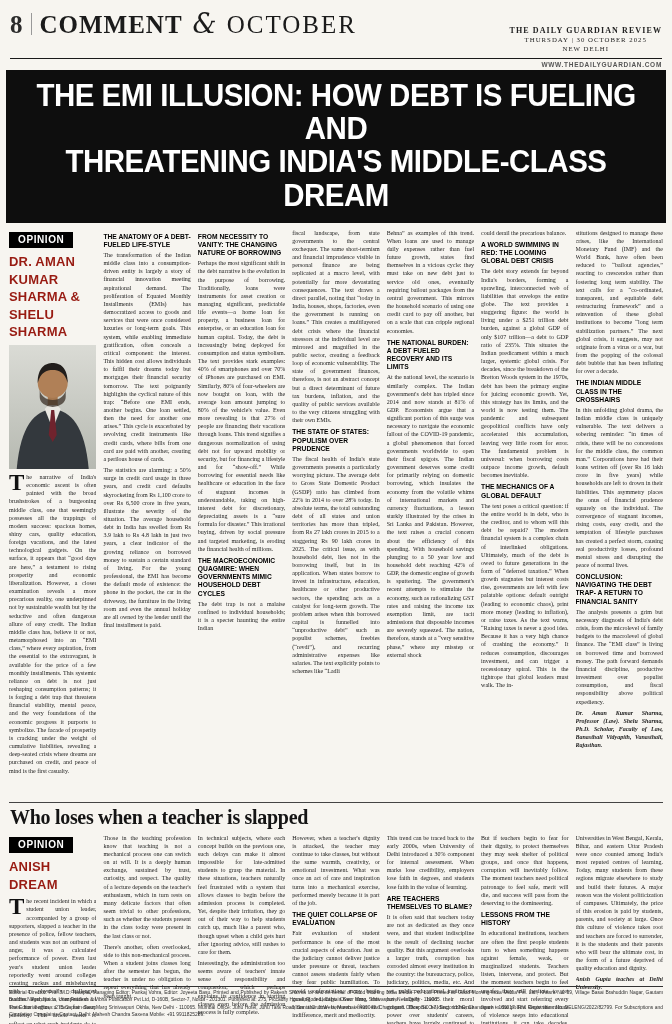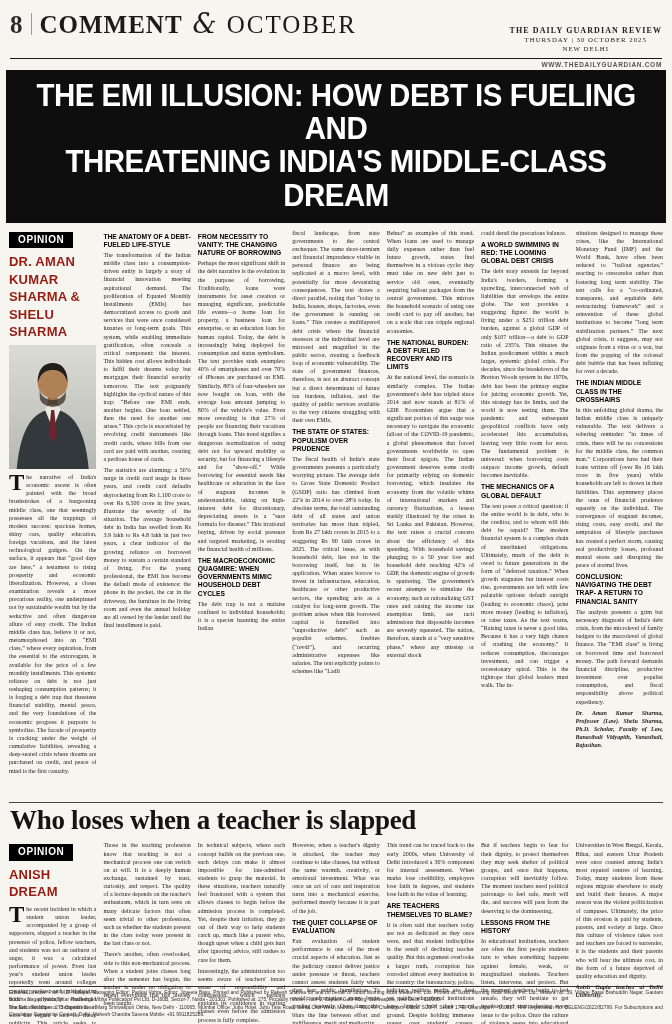--- a/index.html
+++ b/index.html
@@ -33,21 +33,21 @@
   .byline{font-family:"Liberation Sans",sans-serif;font-weight:700;font-size:13px;line-height:1.35;
           color:#981b12;margin:2px 0 4px;letter-spacing:.2px;}
   .photo{width:100%;height:124px;margin-bottom:4px;background:#c9ccc5;}
   .photo svg{display:block;width:100%;height:100%;}
   .blk-p{font-size:6px;line-height:1.36;text-align:justify;margin:0 0 3px;hyphens:auto;-webkit-hyphens:auto;}
   .blk-drop::first-letter{float:left;font-size:23px;line-height:18px;padding:1px 2px 0 0;font-weight:700;color:#111;}
   .blk-sub{font-family:"Liberation Sans",sans-serif;font-weight:700;font-size:6.7px;line-height:1.22;
            margin:4px 0 2px;color:#000;}
   .blk-bio{font-style:italic;font-weight:700;font-size:6px;line-height:1.35;margin-top:3px;text-align:justify;}
   .h-divider{border-top:1px solid #444;margin:7px 9px 3px;}
-  .second-headline{font-family:"Liberation Serif",serif;font-weight:700;font-size:27px;line-height:1.1;
+  .second-headline{font-family:"Liberation Serif",serif;font-weight:700;font-size:20px;line-height:1.1;
                    margin:3px 10px 5px;letter-spacing:-.3px;color:#141414;}
   .footer{position:absolute;left:9px;right:9px;bottom:5px;border-top:1px solid #333;padding-top:2px;
           font-family:"Liberation Sans",sans-serif;font-size:4.9px;line-height:1.45;color:#2f2f2f;text-align:justify;}
   .fline{margin-bottom:1px;}
 </style>
 </head>
 <body>
 
 <div class="page">
 

